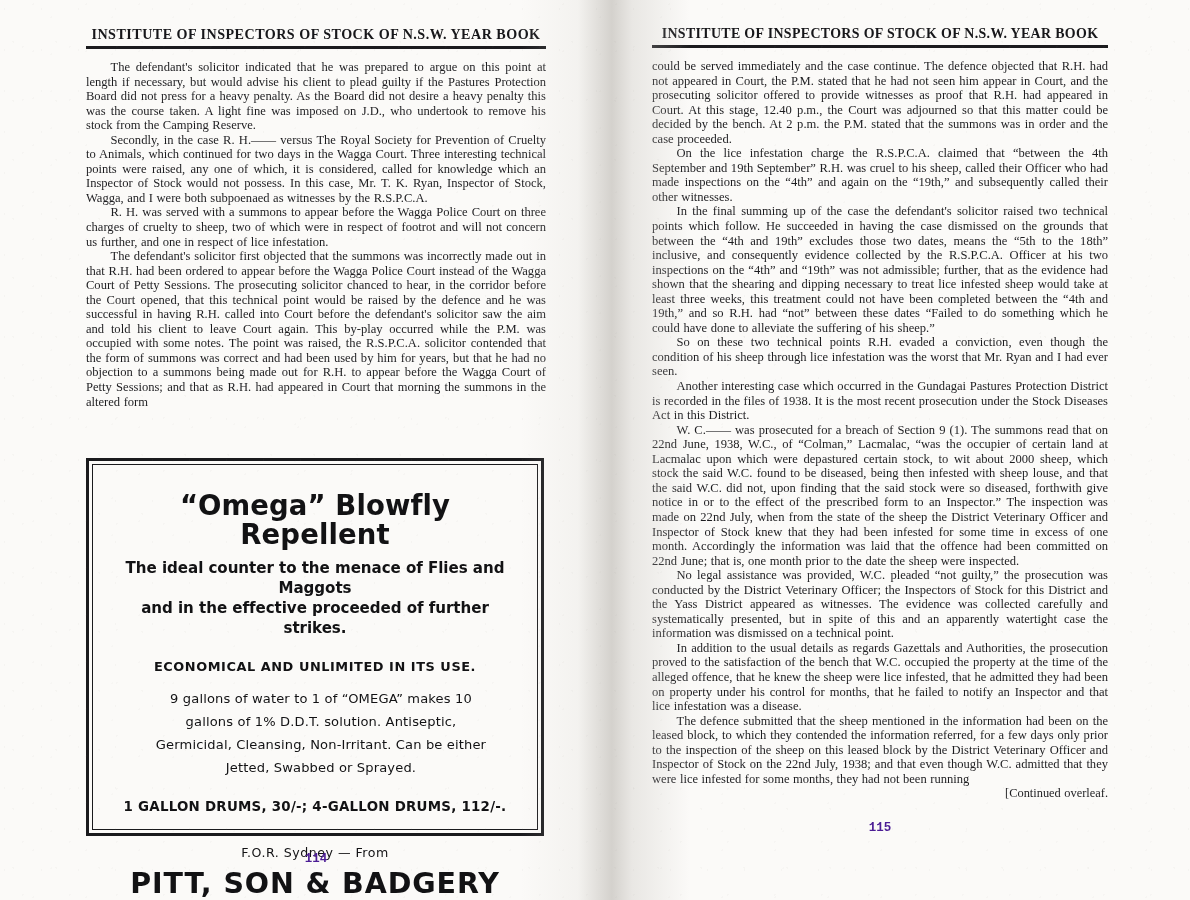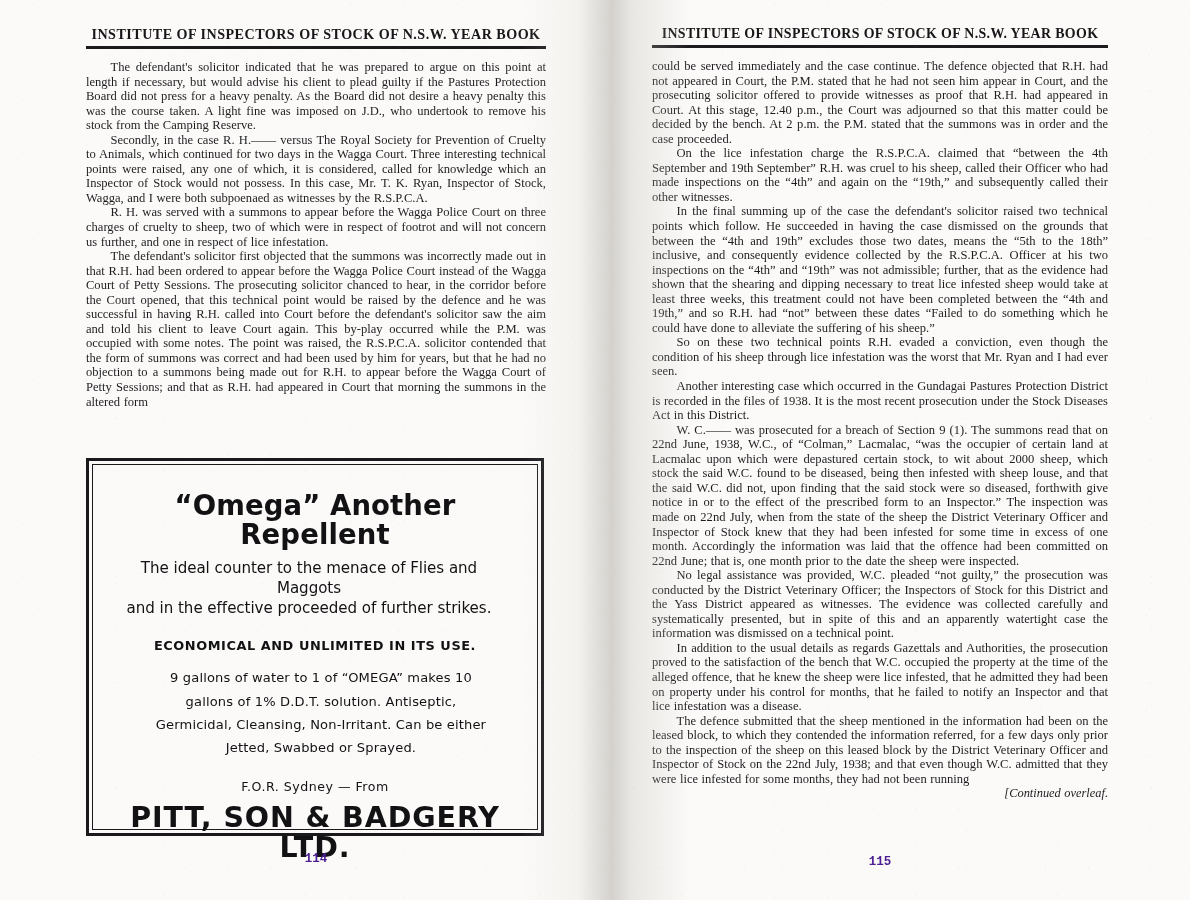--- a/index.html
+++ b/index.html
@@ -103,39 +103,38 @@
   }
   .body-col p {
     margin: 0;
     text-indent: 1.95em;
     word-spacing: .4px;
   }
   .body-col p.no-indent { text-indent: 0; }
 
   .continued {
     margin-top: 3px;
-    font-style: italic;
     font-size: 12.4px;
     text-align: right;
     text-indent: 0;
     color: #1d1d20;
   }
 
   
   .folio {
     position: absolute;
     width: 100%;
     text-align: center;
     font-family: Liberation Mono, monospace;
     font-weight: bold;
     font-size: 12.5px;
     color: #4c1d95;
   }
   .page-left  .folio { top: 852px; }
-  .page-right .folio { top: 855px; }
+  .page-right .folio { top: 821px; }
 
   
   .ad {
     position: absolute;
     left: 0;
     top: 458px;
     width: 458px;
     height: 378px;
     box-sizing: border-box;
     border: 3px solid #1a1a1d;   
@@ -155,24 +154,24 @@
 
   .ad-headline {
     font-size: 27.5px;
     font-weight: bold;
     letter-spacing: .1px;
     line-height: 1.06;
     margin: 2px 0 9px 0;
   }
   .ad-sub {
     font-size: 15.1px;
-    font-weight: normal;
+    font-weight: bold;
     line-height: 1.33;
     letter-spacing: -.05px;
-    margin: 0 14px 20px 2px;
+    margin: 0 2px 20px 2px;
   }
   .ad-econ {
     font-size: 12.9px;
     font-weight: bold;
     letter-spacing: .55px;
     margin: 0 0 13px 0;
   }
   .ad-desc {
     font-size: 13.05px;
     font-weight: normal;
@@ -216,31 +215,32 @@
     <div class="body-col">
       <p>The defendant's solicitor indicated that he was prepared to argue on this point at length if necessary, but would advise his client to plead guilty if the Pastures Protection Board did not press for a heavy penalty. As the Board did not desire a heavy penalty this was the course taken. A light fine was imposed on J.D., who undertook to remove his stock from the Camping Reserve.</p>
       <p>Secondly, in the case R. H.—— versus The Royal Society for Prevention of Cruelty to Animals, which continued for two days in the Wagga Court. Three interesting technical points were raised, any one of which, it is considered, called for knowledge which an Inspector of Stock would not possess. In this case, Mr. T. K. Ryan, Inspector of Stock, Wagga, and I were both subpoenaed as witnesses by the R.S.P.C.A.</p>
       <p>R. H. was served with a summons to appear before the Wagga Police Court on three charges of cruelty to sheep, two of which were in respect of footrot and will not concern us further, and one in respect of lice infestation.</p>
       <p>The defendant's solicitor first objected that the summons was incorrectly made out in that R.H. had been ordered to appear before the Wagga Police Court instead of the Wagga Court of Petty Sessions. The prosecuting solicitor chanced to hear, in the corridor before the Court opened, that this technical point would be raised by the defence and he was successful in having R.H. called into Court before the defendant's solicitor saw the aim and told his client to leave Court again. This by-play occurred while the P.M. was occupied with some notes. The point was raised, the R.S.P.C.A. solicitor contended that the form of summons was correct and had been used by him for years, but that he had no objection to a summons being made out for R.H. to appear before the Wagga Court of Petty Sessions; and that as R.H. had appeared in Court that morning the summons in the altered form</p>
     </div>
 
     <div class="ad">
       <div class="ad-inner">
 
-        <div class="ad-headline">“Omega” Another Repellent</div>
+        <div class="ad-headline">“Omega” Blowfly Repellent</div>
 
         <div class="ad-sub">
           <div>The ideal counter to the menace of Flies and Maggots</div>
           <div>and in the effective proceeded of further strikes.</div>
         </div>
 
         <div class="ad-econ">ECONOMICAL AND UNLIMITED IN ITS USE.</div>
 
         <div class="ad-desc">9 gallons of water to 1 of “OMEGA” makes 10 gallons of 1% D.D.T. solution. Antiseptic, Germicidal, Cleansing, Non-Irritant. Can be either Jetted, Swabbed or Sprayed.</div>
 
+        <div class="ad-price">1 GALLON DRUMS, 30/-; 4-GALLON DRUMS, 112/-.</div>
 
         <div class="ad-for">F.O.R. Sydney — From</div>
 
         <div class="ad-company">PITT, SON &amp; BADGERY LTD.</div>
 
       </div>
     </div>
 
     <div class="folio">114</div>
   </div>

